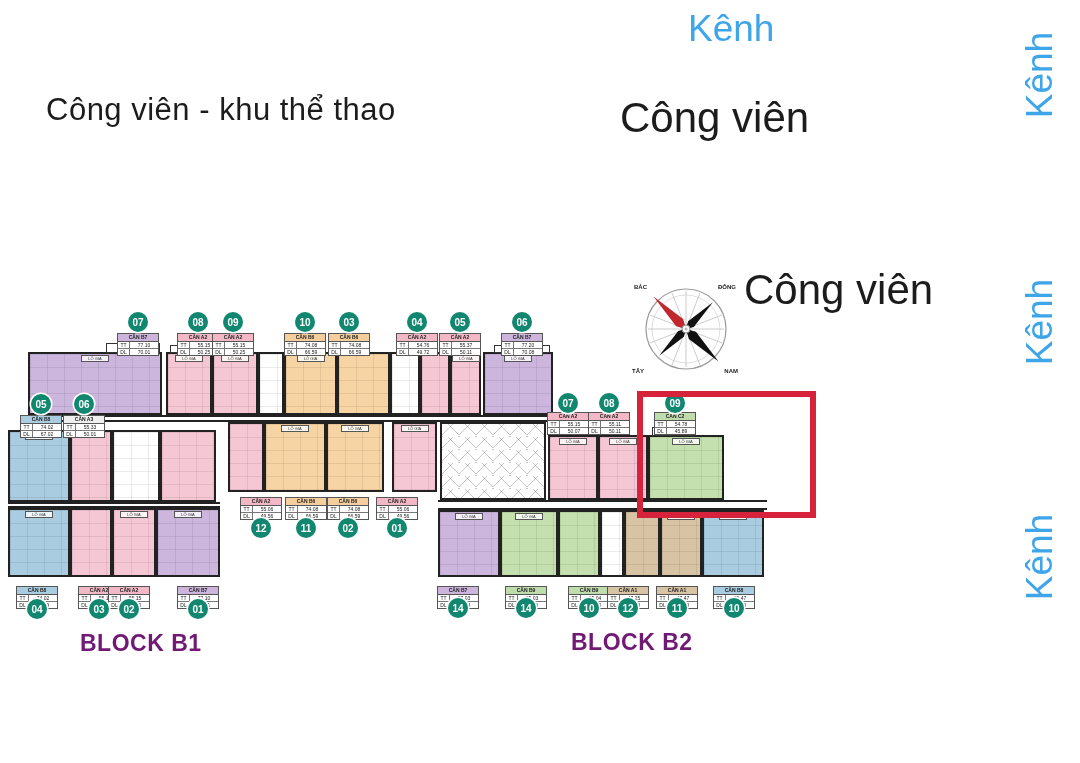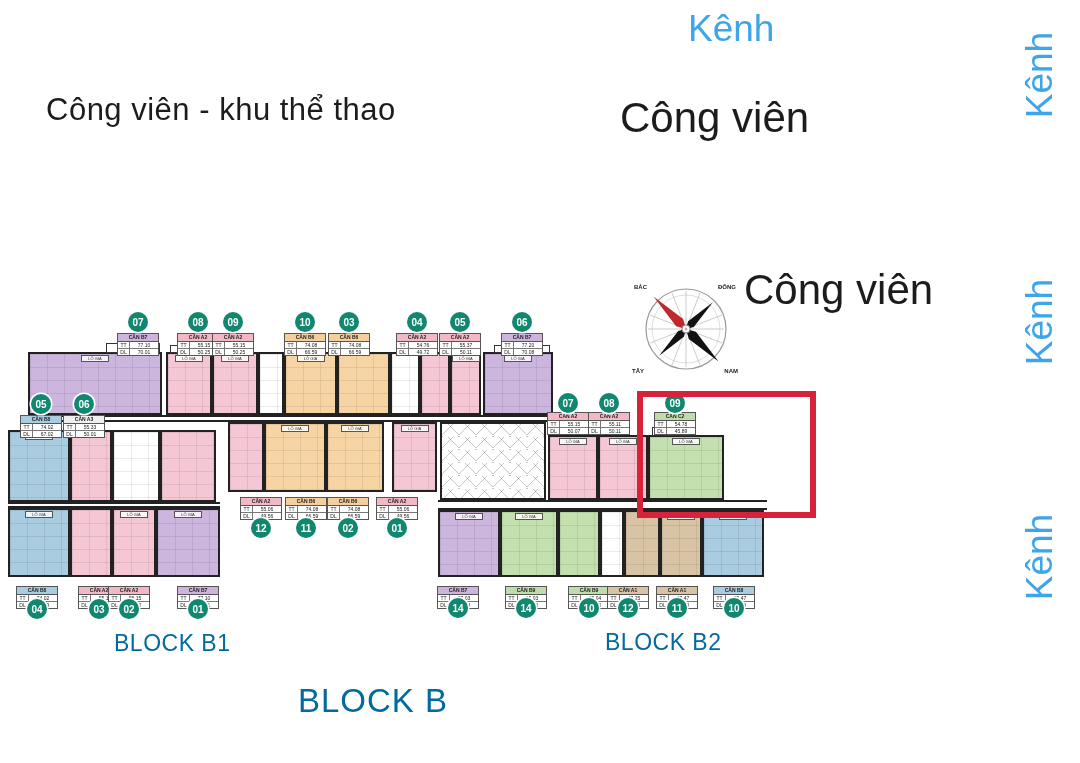--- a/index.html
+++ b/index.html
@@ -1,21 +1,21 @@
 <!DOCTYPE html>
 <html><head>
 <meta charset="utf-8">
 <style>
   html,body{margin:0;padding:0;background:#fff;}
   #stage{position:relative;width:1080px;height:763px;background:#fff;overflow:hidden;
          font-family:"Liberation Sans",sans-serif;}
   .abs{position:absolute;}
   .t-black{color:#1c1c1c;text-align:right;}
   .t-blue{color:#3fa5e9;}
-  .t-teal{color:#0369a1;font-weight:normal;margin-left:34px;}
+  .t-teal{color:#701a75;font-weight:bold;}
   .h-parkleft{left:46px;top:92px;font-size:31px;letter-spacing:.5px;}
   .h-kenh-top{left:688px;top:8px;font-size:37px;}
   .h-park-top{left:620px;top:94px;font-size:42px;}
   .h-park-mid{left:744px;top:266px;font-size:42px;}
   .kenh-v{width:130px;text-align:center;transform:rotate(-90deg);font-size:37px;}
   .h-blockb1{left:80px;top:630px;font-size:23px;letter-spacing:.5px;}
   .h-blockb2{left:571px;top:629px;font-size:23px;letter-spacing:.5px;}
   .h-blockb{left:264px;top:682px;font-size:33px;letter-spacing:1px;}
   #footerbar{left:0;top:737px;width:293px;height:26px;background:#edb02c;
              display:flex;align-items:center;}
@@ -501,16 +501,15 @@
       <div class="ucircle" style="left: 579px; top: 598px;">10</div>
       <div class="ucircle" style="left: 618px; top: 598px;">12</div>
       <div class="ucircle" style="left: 667px; top: 598px;">11</div>
       <div class="ucircle" style="left: 724px; top: 598px;">10</div>
     </div>
 
   <div class="abs" id="redbox"></div>
 
   <div class="abs t-teal h-blockb1">BLOCK B1</div>
   <div class="abs t-teal h-blockb2">BLOCK B2</div>
-  <div class="abs t-teal h-blockb">BLOCK B</div>
 
 
 </div>
 
 </body></html>

